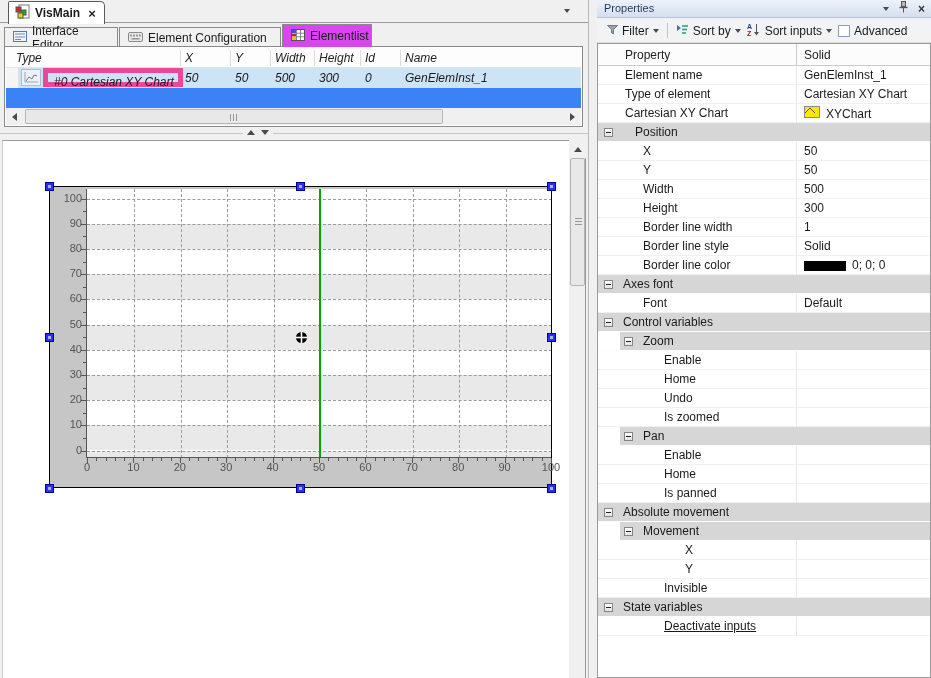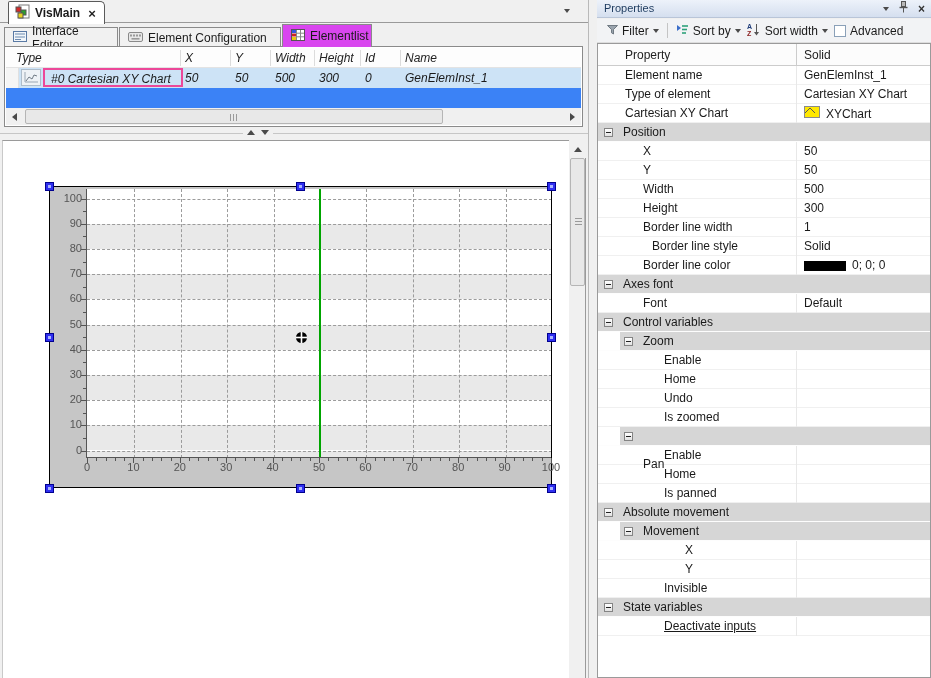--- a/index.html
+++ b/index.html
@@ -34,21 +34,21 @@
   #element-table { position:absolute; left:4px; top:46px; width:579px; height:81px; background:#3b82f6;
                    border:1px solid #8a8a8a; box-shadow:inset 0 0 0 1px #fff;font-style:italic; }
   .et-header { position:absolute; left:1px; top:1px; right:1px; height:20px; background:#fdfdfd;
                border-bottom:1px solid #e3e3e3; }
   .et-header span { position:absolute; top:3px; color:#222; }
   .et-sep { position:absolute; top:2px; height:16px; width:1px; background:#dcdcdc; }
   .et-row { position:absolute; left:1px; top:21px; right:1px; height:20px; background:#cde3f6; }
   .et-row span { position:absolute; top:3px; }
   .et-rowgutter { position:absolute; left:0; top:0; width:13px; height:20px; background:#f5f5f5; border-right:1px solid #e0e0e0; }
   .et-typeicon { position:absolute; left:15px; top:1px; width:20px; height:17px; background:#eef2f6; border:1px solid #aebdcb; }
-  .et-focuscell { position:absolute; left:37px; top:0px; width:140px; height:19px; border:2px solid #ec4899; }
+  .et-focuscell { position:absolute; left:37px; top:0px; width:140px; height:19px; border:5px solid #ec4899; }
   .et-focuscell span { position:absolute; left:6px; top:2px; }
   #h-scroll { position:absolute; left:1px; bottom:1px; right:1px; height:17px; background:#f0f0f0; }
   .sb-btn { position:absolute; top:0; width:17px; height:17px; background:#f0f0f0; display:flex; align-items:center; justify-content:center; }
   .sb-thumb-h { position:absolute; left:19px; top:1px; width:418px; height:15px; background:#e8e8e8;
                 border:1px solid #b5b5b5; border-radius:2px; }
   .sb-thumb-h::after { content:""; position:absolute; left:50%; top:4px; width:7px; height:7px; margin-left:-4px;
                 background:repeating-linear-gradient(to right,#9a9a9a 0 1px,transparent 1px 3px); }
   .sb-thumb-v { position:absolute; left:1px; top:17px; width:15px; height:128px; background:#e8e8e8;
                 border:1px solid #b5b5b5; border-radius:2px; }
   .sb-thumb-v::after { content:""; position:absolute; top:50%; left:4px; height:7px; width:7px; margin-top:-4px;
@@ -440,21 +440,21 @@
       </div>
       <div class="tb-item">
         <span>
           <svg width="14" height="13" viewBox="0 0 14 13">
             <text x="0" y="6" font-size="7" font-weight="bold" fill="#1f3d7a" font-family="Liberation Sans, sans-serif">A</text>
             <text x="0" y="13" font-size="7" font-weight="bold" fill="#8a2020" font-family="Liberation Sans, sans-serif">Z</text>
             <line x1="9.5" y1="1" x2="9.5" y2="10" stroke="#555"></line>
             <path d="M7 9 L12 9 L9.5 12.5 Z" fill="#555"></path>
           </svg>
         </span>
-        <span>Sort width</span>
+        <span>Sort inputs</span>
         <div class="tri-down sm"></div>
       </div>
       <div class="tb-item">
         <div class="tb-check"></div>
         <span>Advanced</span>
       </div>
     </div>
 
     <div id="props-grid">
       <div class="pg-header">
@@ -483,21 +483,21 @@
             <div class="pg-value">
               <span><svg width="16" height="12" viewBox="0 0 16 12">
                   <rect x="0.5" y="0.5" width="15" height="11" fill="#ffe800" stroke="#8a8a8a"></rect>
                   <path d="M1 7 L6 2 L11 7" stroke="#555" fill="none"></path>
                 </svg></span>
               <span>XYChart</span>
             </div>
           </div>
           <div class="pg-row group">
             <div class="pg-box" style="left: 6px;"></div>
-            <div class="pg-label" style="left: 25px;">Position</div>
+            <div class="pg-label" style="left: 37px;">Position</div>
           </div>
           <div class="pg-row prop">
             <div class="pg-vdiv"></div>
             <div class="pg-label" style="left: 45px;">X</div>
             <div class="pg-value">
               <span>50</span>
             </div>
           </div>
           <div class="pg-row prop">
             <div class="pg-vdiv"></div>
@@ -522,21 +522,21 @@
           </div>
           <div class="pg-row prop">
             <div class="pg-vdiv"></div>
             <div class="pg-label" style="left: 45px;">Border line width</div>
             <div class="pg-value">
               <span>1</span>
             </div>
           </div>
           <div class="pg-row prop">
             <div class="pg-vdiv"></div>
-            <div class="pg-label" style="left: 54px;">Border line style</div>
+            <div class="pg-label" style="left: 45px;">Border line style</div>
             <div class="pg-value">
               <span>Solid</span>
             </div>
           </div>
           <div class="pg-row prop">
             <div class="pg-vdiv"></div>
             <div class="pg-label" style="left: 45px;">Border line color</div>
             <div class="pg-value">
               <div class="swatch-black"></div>
               <span>0; 0; 0</span>
@@ -586,21 +586,21 @@
           <div class="pg-row prop">
             <div class="pg-vdiv"></div>
             <div class="pg-label" style="left: 66px;">Is zoomed</div>
             <div class="pg-value">
               <span></span>
             </div>
           </div>
           <div class="pg-row subgroup">
             <div class="pg-grayfill"></div>
             <div class="pg-box" style="left: 26px;"></div>
-            <div class="pg-label" style="left: 45px; margin-top: 28px;">Pan</div>
+            <div class="pg-label" style="left: 45px;">Pan</div>
           </div>
           <div class="pg-row prop">
             <div class="pg-vdiv"></div>
             <div class="pg-label" style="left: 66px;">Enable</div>
             <div class="pg-value">
               <span></span>
             </div>
           </div>
           <div class="pg-row prop">
             <div class="pg-vdiv"></div>

